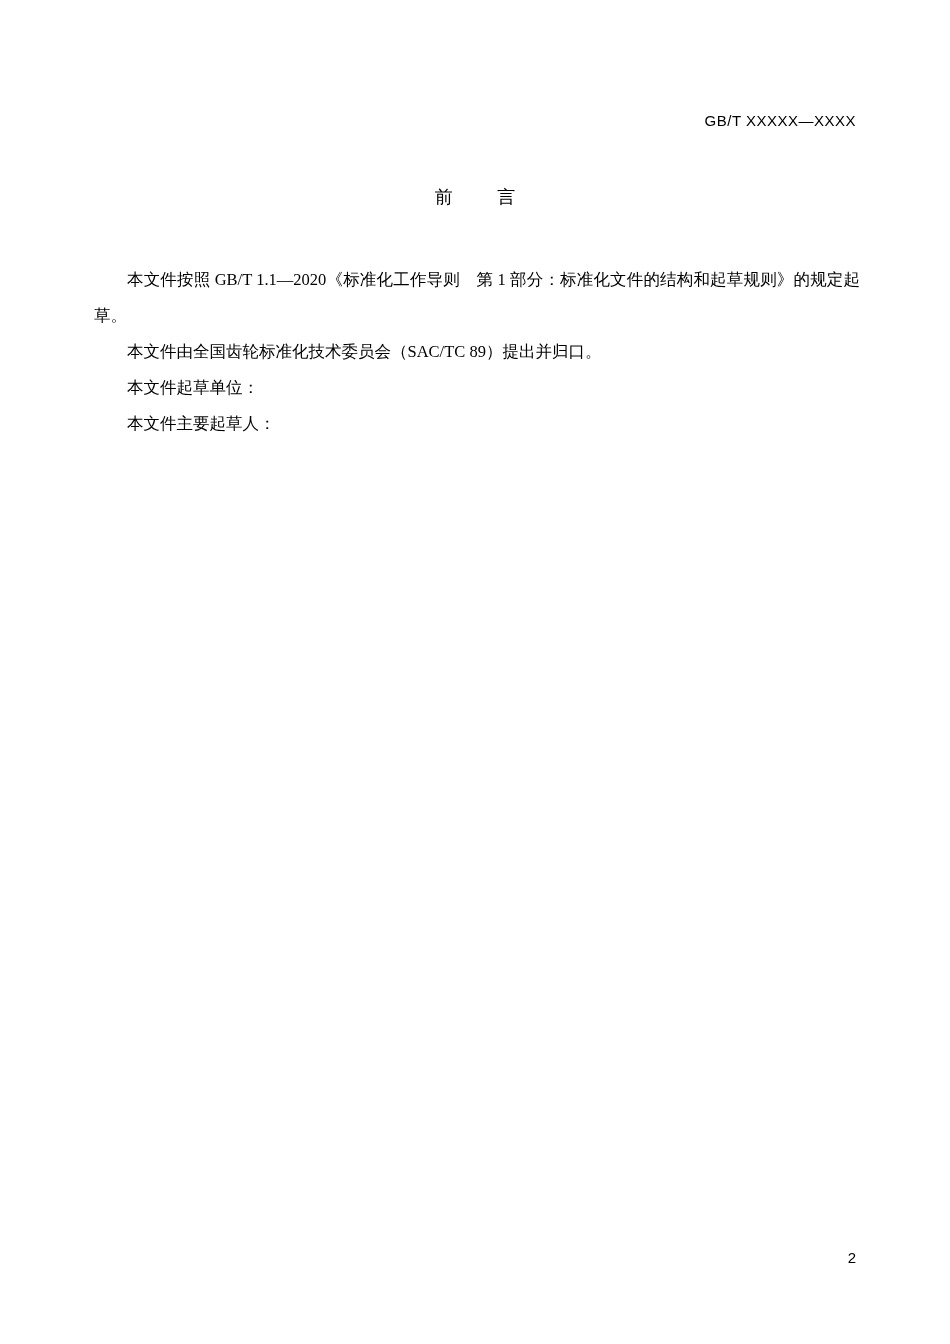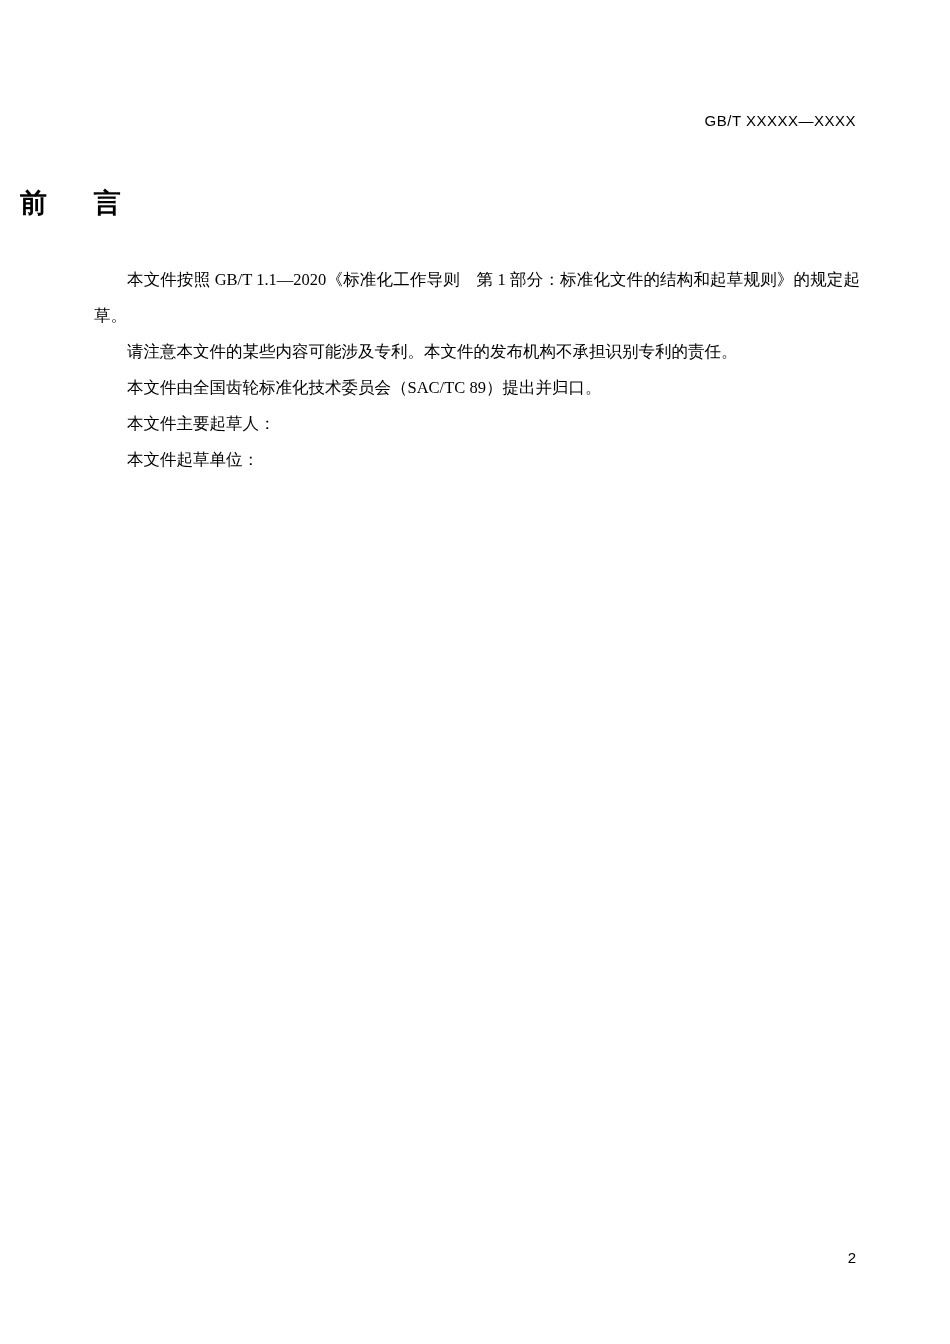--- a/index.html
+++ b/index.html
@@ -23,23 +23,24 @@
     font-family: "Liberation Sans", sans-serif;
     font-size: 15px;
     letter-spacing: 0.5px;
     white-space: nowrap;
   }
   .title {
     position: absolute;
     top: 185px;
     left: 0;
     width: 100%;
+    text-align: center;
     font-family: "Liberation Serif", serif;
-    font-size: 27px;
-    font-weight: bold;
+    font-size: 18px;
+    font-weight: normal;
     letter-spacing: 20px;
     text-indent: 20px;
   }
   .body-block {
     position: absolute;
     top: 262px;
     left: 94px;
     width: 766px;
     font-size: 16.5px;
     line-height: 36px;
@@ -61,21 +62,20 @@
 <body>
 
 <div class="page">
 
   <div class="header">GB/T  XXXXX—XXXX</div>
 
   <div class="title">前    言</div>
 
   <div class="body-block">
     <p class="para">本文件按照 GB/T 1.1—2020《标准化工作导则　第 1 部分：标准化文件的结构和起草规则》的规定起草。</p>
-    <p class="para">请注意本文件的某些内容可能涉及专利。本文件的发布机构不承担识别专利的责任。</p>
     <p class="para">本文件由全国齿轮标准化技术委员会（SAC/TC 89）提出并归口。</p>
+    <p class="para">本文件起草单位：</p>
     <p class="para">本文件主要起草人：</p>
-    <p class="para">本文件起草单位：</p>
   </div>
 
   <div class="page-number">2</div>
 
 </div>
 
 </body></html>

